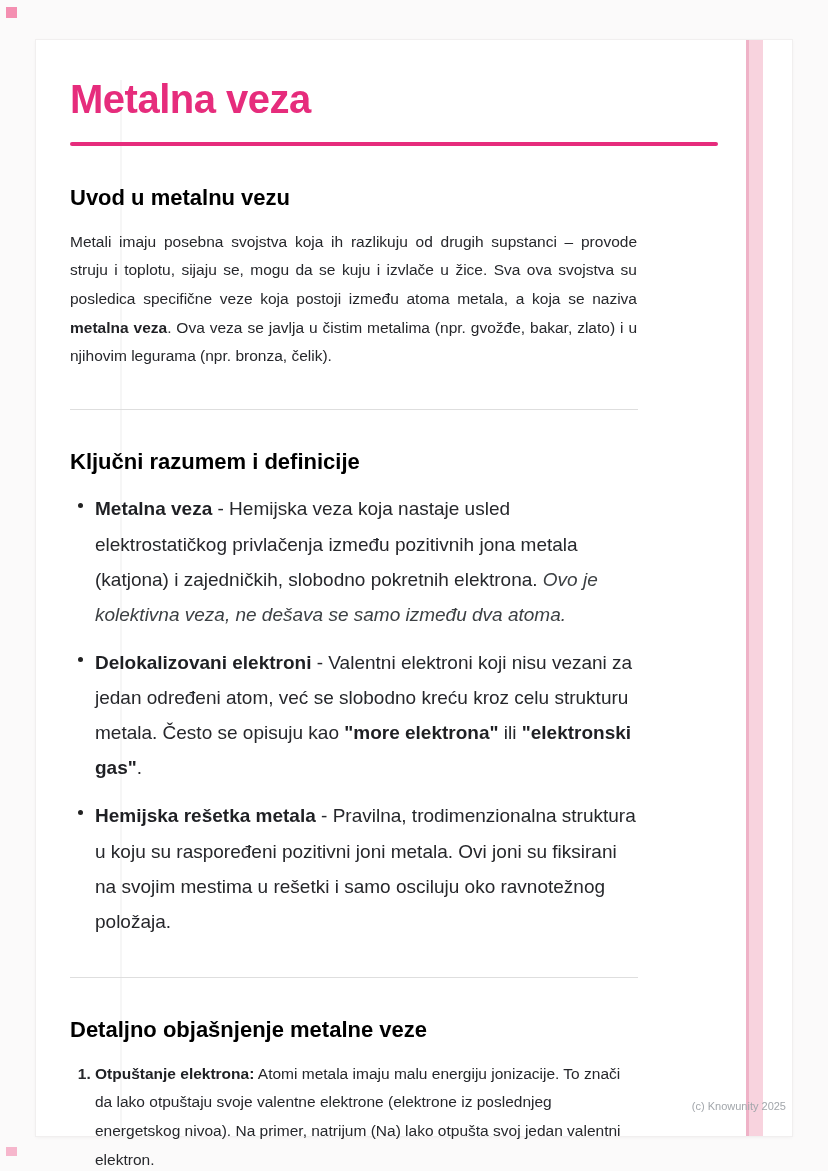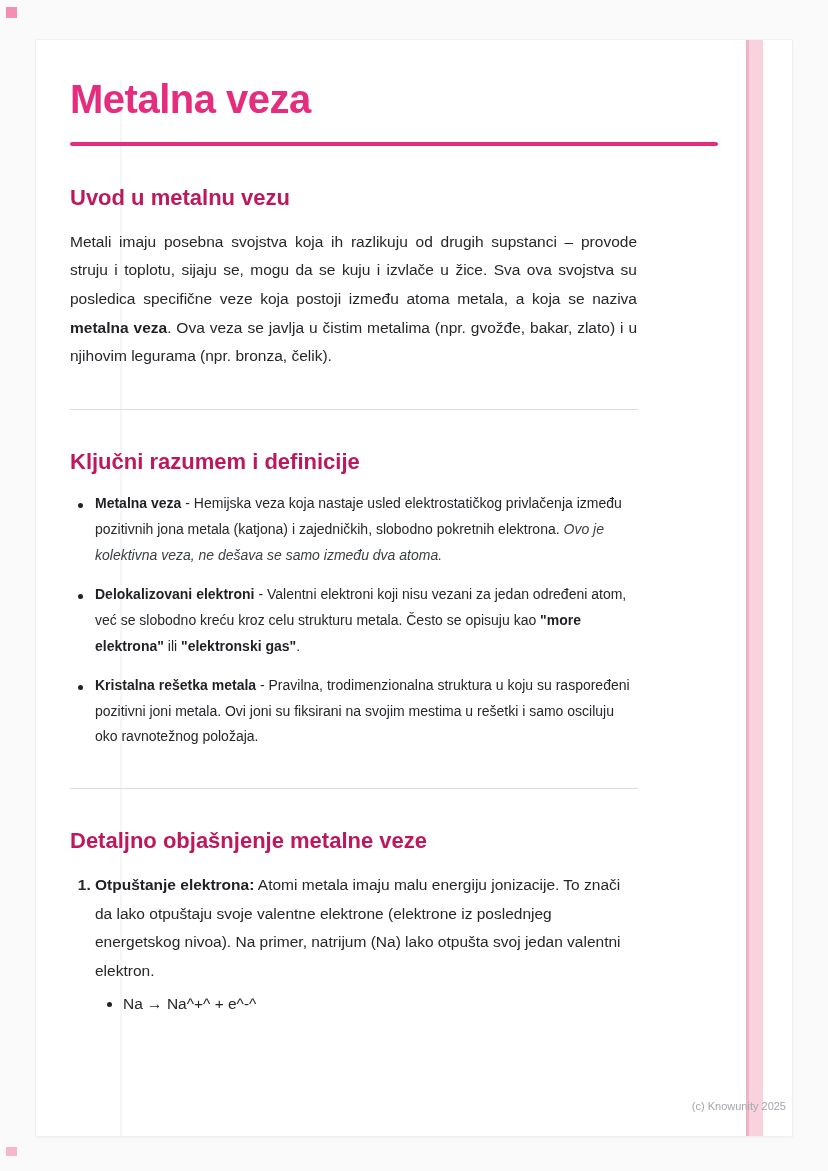--- a/index.html
+++ b/index.html
@@ -64,21 +64,21 @@
     height: 4px;
     background: #e62c7c;
     margin-top: 20px;
     border-radius: 2px;
   }
   h2.sec-heading {
     margin: 38px 0 16px 0;
     font-size: 22px;
     line-height: 1.25;
     font-weight: 700;
-    color: #be185d;
+    color: #000000;
   }
   p.body-text {
     margin: 0 1px 18px 0;
     font-size: 15.5px;
     line-height: 1.85;
     color: #26272b;
   }
   p.justify { text-align: justify; }
   .divider {
     border: none;
@@ -87,21 +87,21 @@
     width: 100%;
   }
   ul.def-list {
     list-style: none;
     margin: 0 0 10px 0;
     padding: 0 0 0 25px;
   }
   ul.def-list > li {
     position: relative;
     margin: 0 0 13px 0;
-    font-size: 14px;
+    font-size: 19px;
     line-height: 1.85;
     color: #26272b;
   }
   ul.def-list > li::before {
     content: "";
     position: absolute;
     left: -17px; top: 12px;
     width: 5px; height: 5px;
     border-radius: 50%;
     background: #222;
@@ -166,21 +166,21 @@
 
       <h2 class="sec-heading">Uvod u metalnu vezu</h2>
       <p class="body-text justify"><span>Metali imaju posebna svojstva koja ih razlikuju od drugih supstanci – provode struju i toplotu, sijaju se, mogu da se kuju i izvlače u žice. Sva ova svojstva su posledica specifične veze koja postoji između atoma metala, a koja se naziva </span><strong class="term">metalna veza</strong><span>. Ova veza se javlja u čistim metalima (npr. gvožđe, bakar, zlato) i u njihovim legurama (npr. bronza, čelik).</span></p>
 
       <hr class="divider">
 
       <h2 class="sec-heading">Ključni razumem i definicije</h2>
       <ul class="def-list">
         <li><strong class="term">Metalna veza</strong><span> - Hemijska veza koja nastaje usled elektrostatičkog privlačenja između pozitivnih jona metala (katjona) i zajedničkih, slobodno pokretnih elektrona. </span><em class="note">Ovo je kolektivna veza, ne dešava se samo između dva atoma.</em></li>
         <li><strong class="term">Delokalizovani elektroni</strong><span> - Valentni elektroni koji nisu vezani za jedan određeni atom, već se slobodno kreću kroz celu strukturu metala. Često se opisuju kao </span><strong class="term">"more elektrona"</strong><span> ili </span><strong class="term">"elektronski gas"</strong><span>.</span></li>
-        <li><strong class="term">Kristalna rešetka metala</strong><span> - Pravilna, trodimenzionalna struktura u koju su raspoređeni pozitivni joni metala. Ovi joni su fiksirani na svojim mestima u rešetki i samo osciluju oko ravnotežnog položaja.</span></li>
+        <li><strong class="term">Hemijska rešetka metala</strong><span> - Pravilna, trodimenzionalna struktura u koju su raspoređeni pozitivni joni metala. Ovi joni su fiksirani na svojim mestima u rešetki i samo osciluju oko ravnotežnog položaja.</span></li>
       </ul>
 
       <hr class="divider">
 
       <h2 class="sec-heading">Detaljno objašnjenje metalne veze</h2>
 
       <ol class="steps">
         <li><strong class="term">Otpuštanje elektrona:</strong><span> Atomi metala imaju malu energiju jonizacije. To znači da lako otpuštaju svoje valentne elektrone (elektrone iz poslednjeg energetskog nivoa). Na primer, natrijum (Na) lako otpušta svoj jedan valentni elektron.</span>
           <ul class="sub-list">
             <li><span>Na → Na^+^ + e^-^</span></li>

